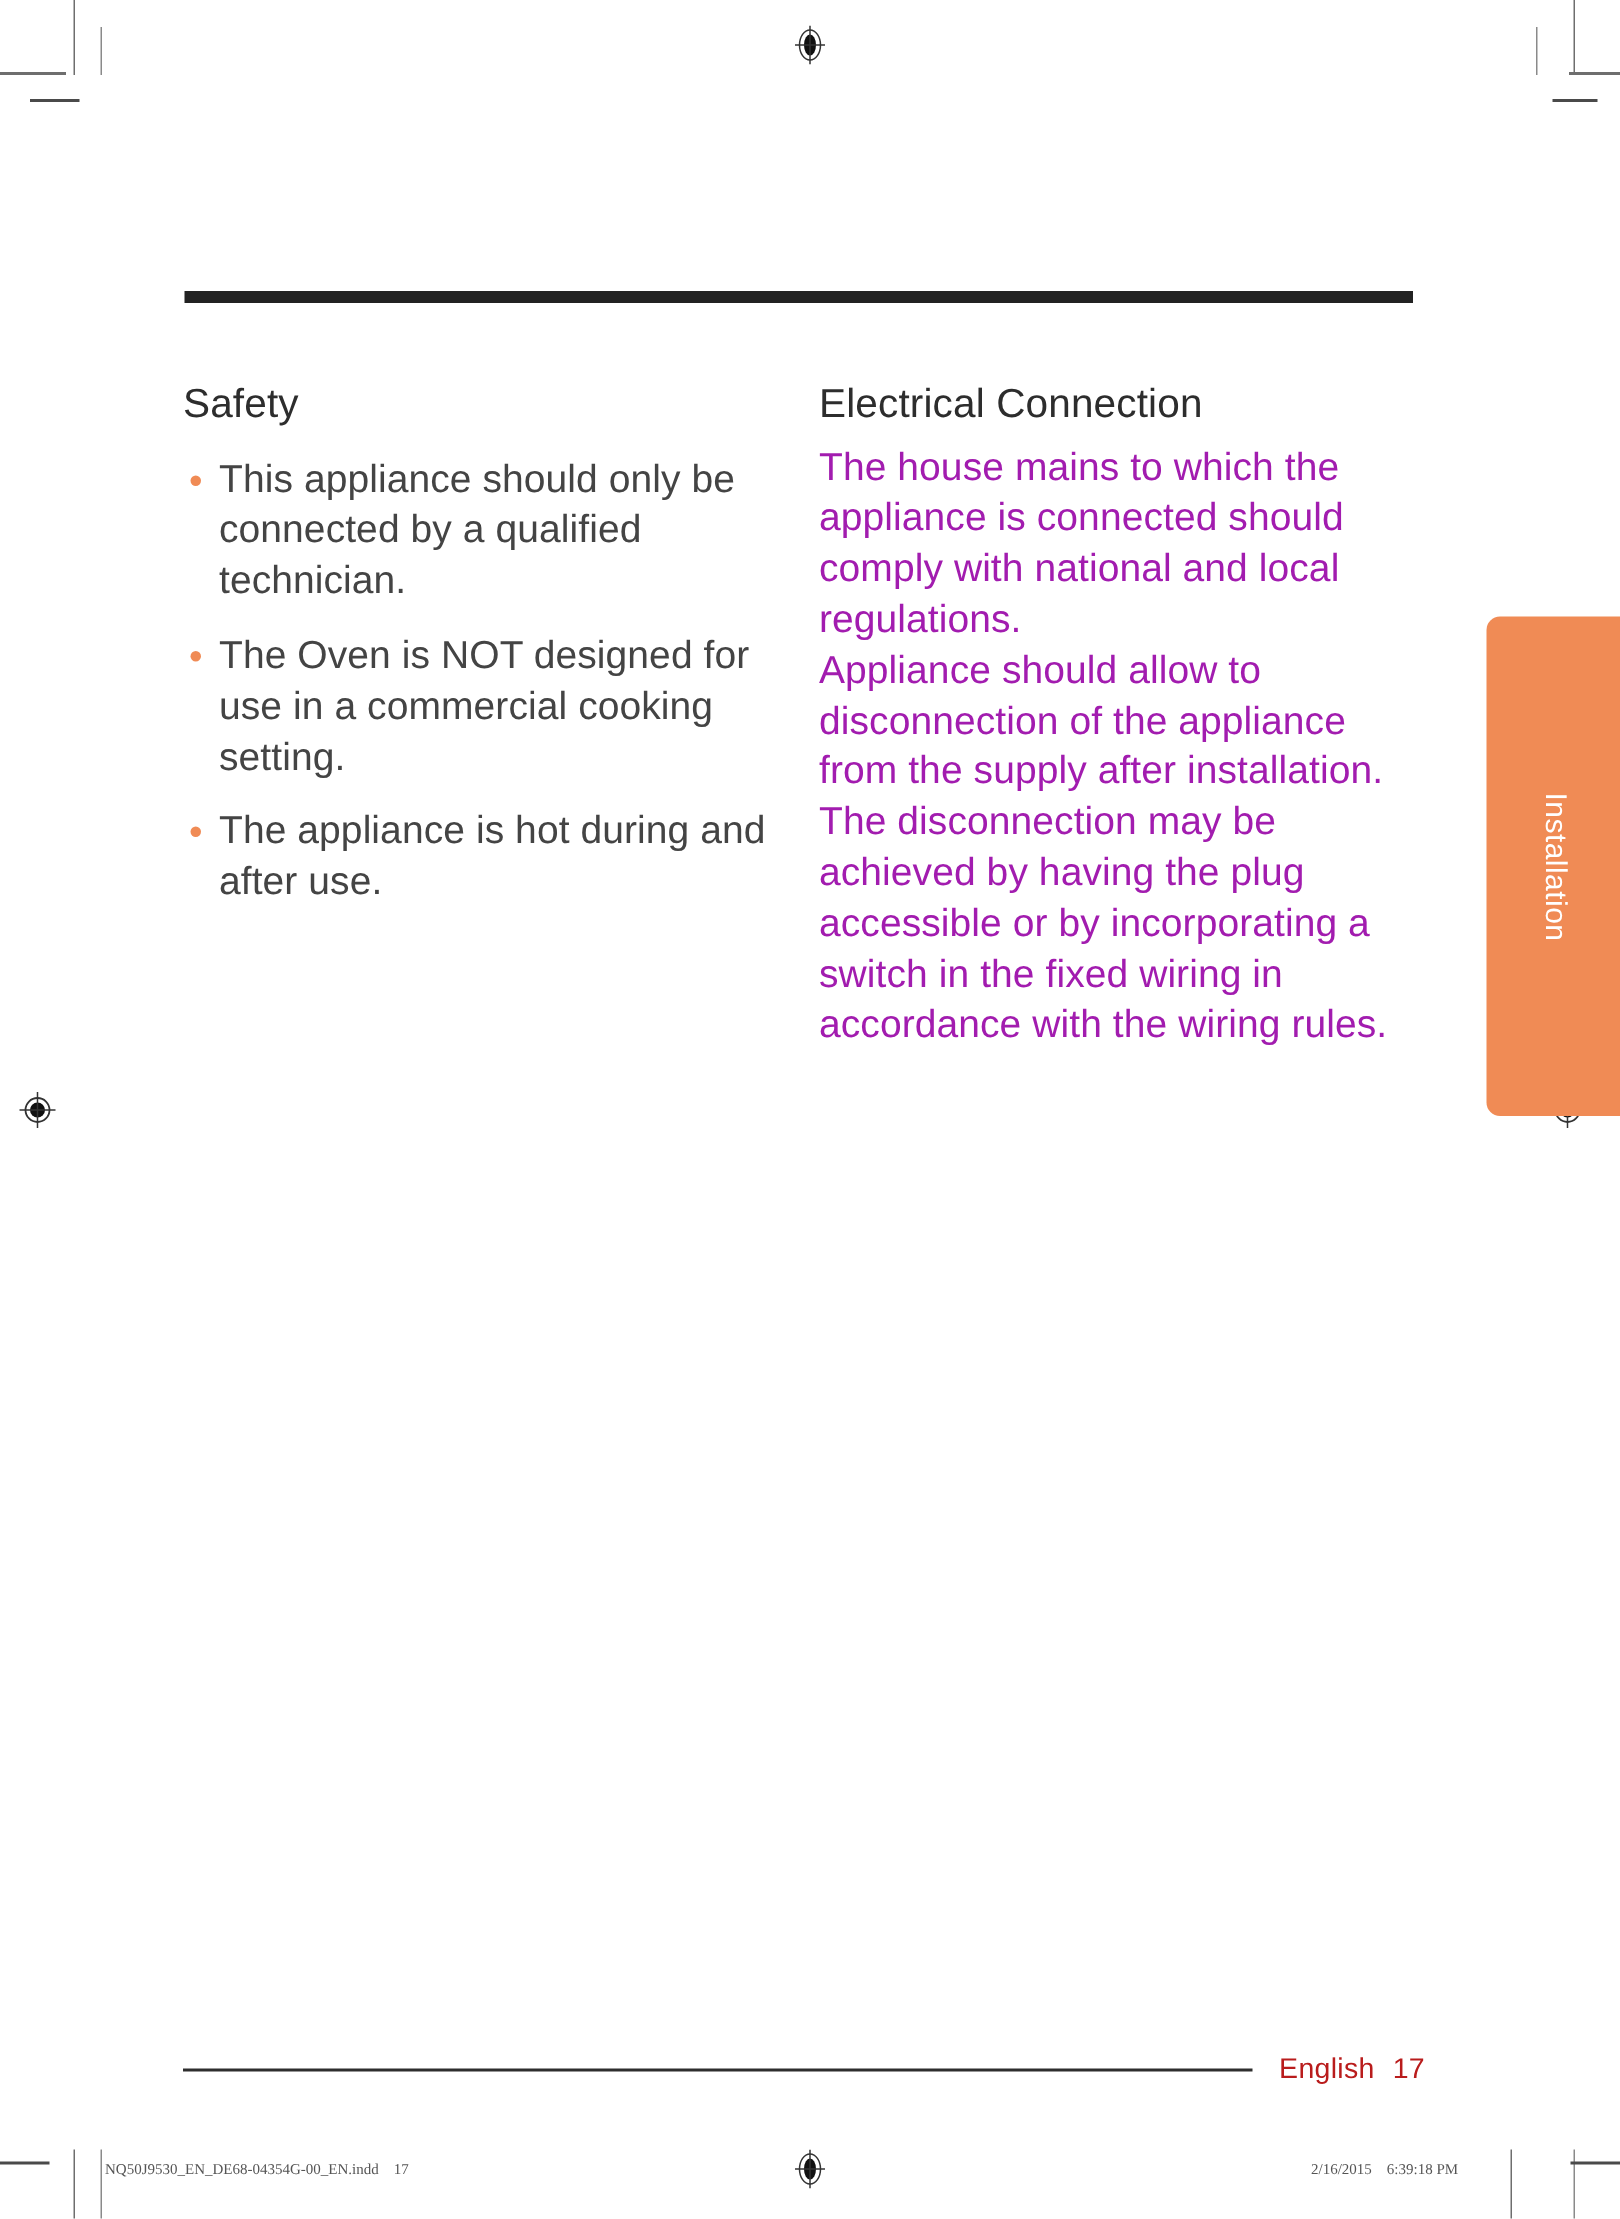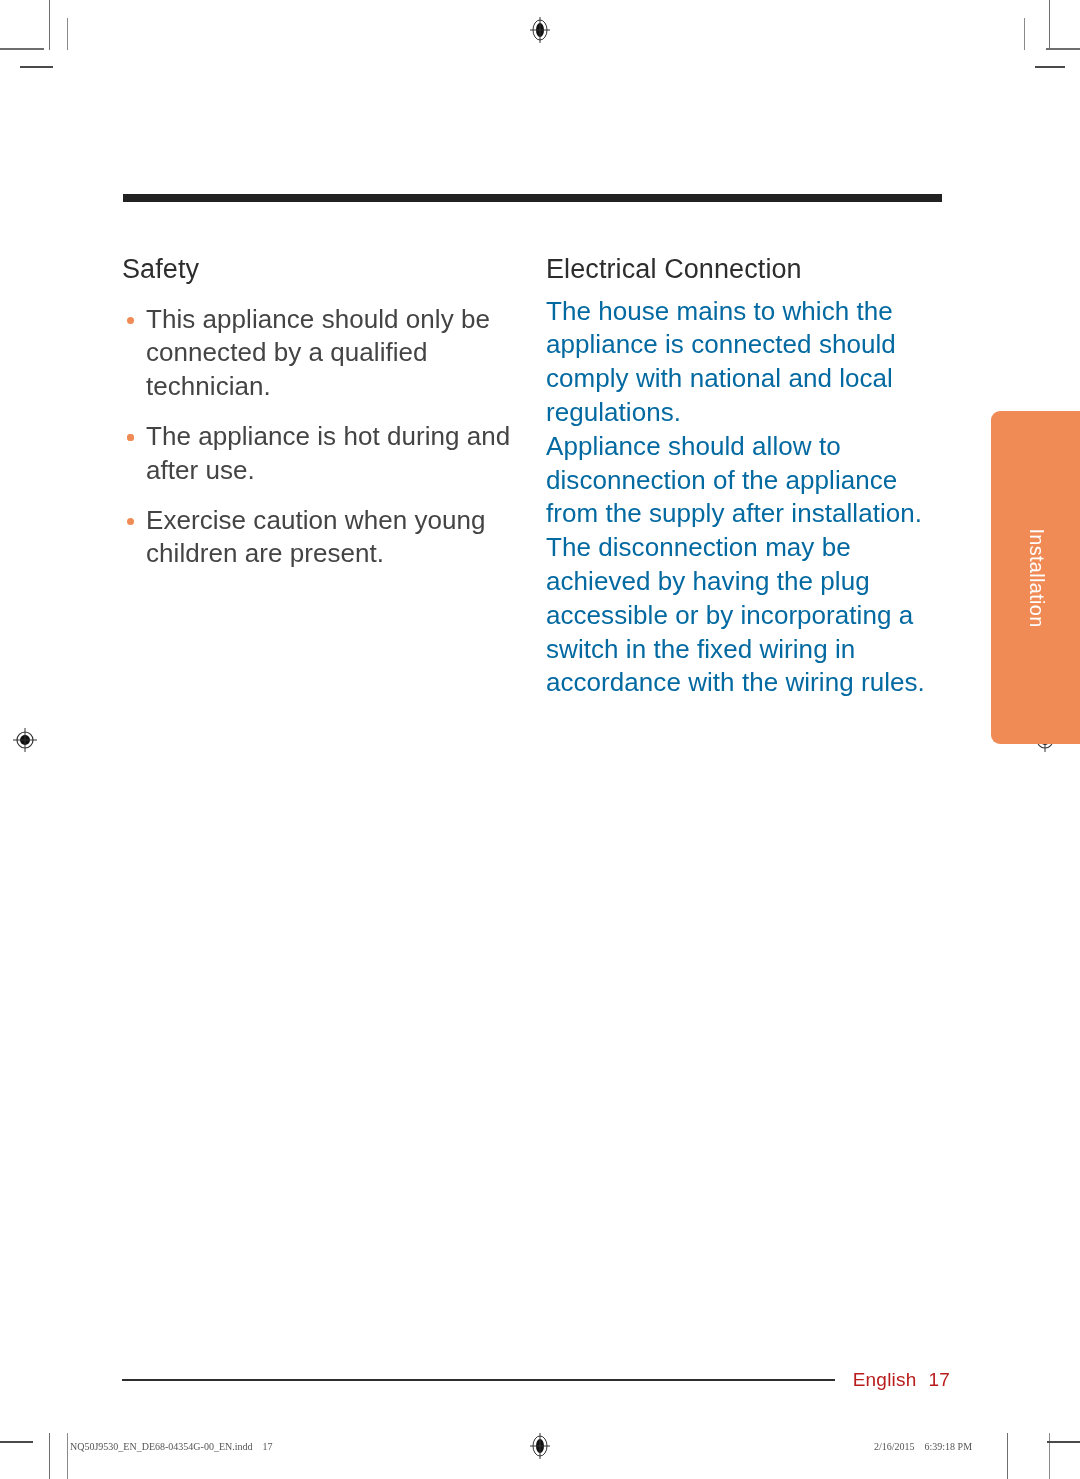--- a/index.html
+++ b/index.html
@@ -104,21 +104,21 @@
     width: 7px;
     height: 7px;
     border-radius: 50%;
     background: #f08b55;
   }
 
   p.body-para {
     margin: 0;
     font-size: 26px;
     line-height: 1.30;
-    color: #0369a1;
+    color: #a21caf;
     letter-spacing: 0.05px;
   }
 
   
   .side-tab {
     position: absolute;
     left: 991px;
     top: 411px;
     width: 89px;
     height: 333px;
@@ -244,28 +244,25 @@
 
       <div class="col col-left">
         <h2 class="sec-title">Safety</h2>
         <ul class="bullets">
           <li>
             <span class="dot"></span>
             <span>This appliance should only be connected by a qualified technician.</span>
           </li>
           <li>
             <span class="dot"></span>
+            <span>The Oven is NOT designed for use in a commercial cooking setting.</span>
           </li>
           <li>
             <span class="dot"></span>
             <span>The appliance is hot during and after use.</span>
-          </li>
-          <li>
-            <span class="dot"></span>
-            <span>Exercise caution when young children are present.</span>
           </li>
         </ul>
       </div>
 
       <div class="col col-right">
         <h2 class="sec-title">Electrical Connection</h2>
         <p class="body-para">The house mains to which the appliance is connected should comply with national and local regulations.</p>
         <p class="body-para">Appliance should allow to disconnection of the appliance from the supply after installation. The disconnection may be achieved by having the plug accessible or by incorporating a switch in the fixed wiring in accordance with the wiring rules.</p>
       </div>
 

